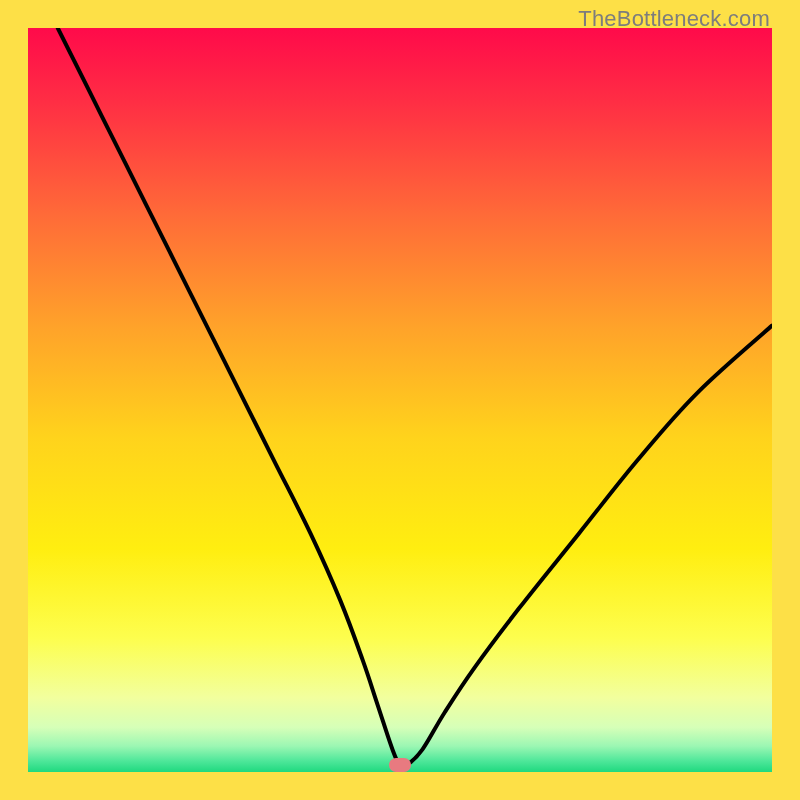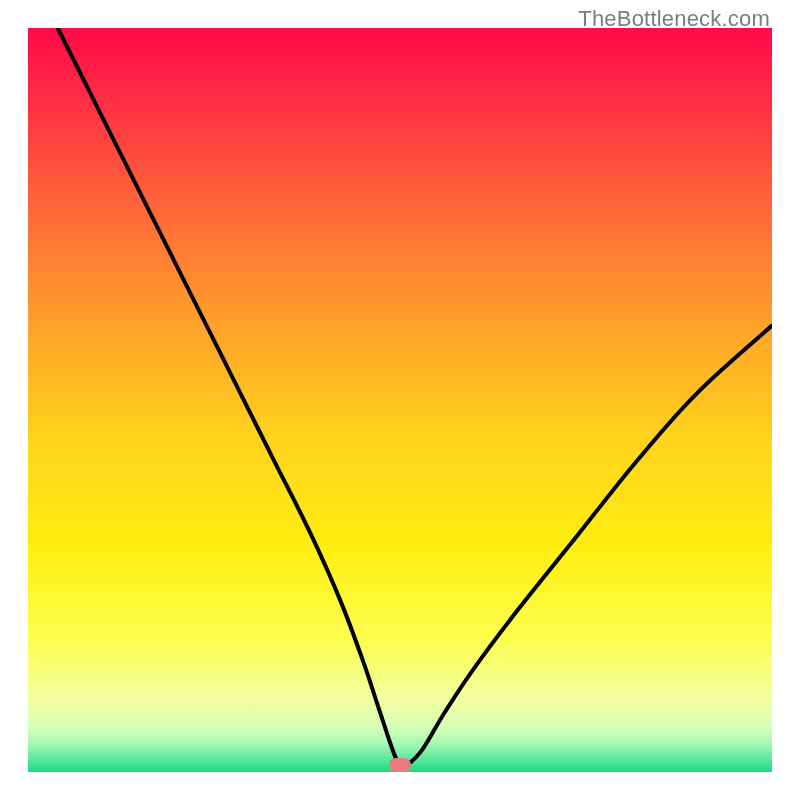--- a/index.html
+++ b/index.html
@@ -8,21 +8,21 @@
     width: 800px;
     height: 800px;
     background: #000;
     overflow: hidden;
     font-family: Arial, Helvetica, sans-serif;
   }
   .frame {
     position: relative;
     width: 800px;
     height: 800px;
-    background: #ffffff;
+    background: #fde047;
   }
   .plot-area {
     position: absolute;
     left: 28px;
     top: 28px;
     width: 744px;
     height: 744px;
     overflow: hidden;
   }
   .watermark {

